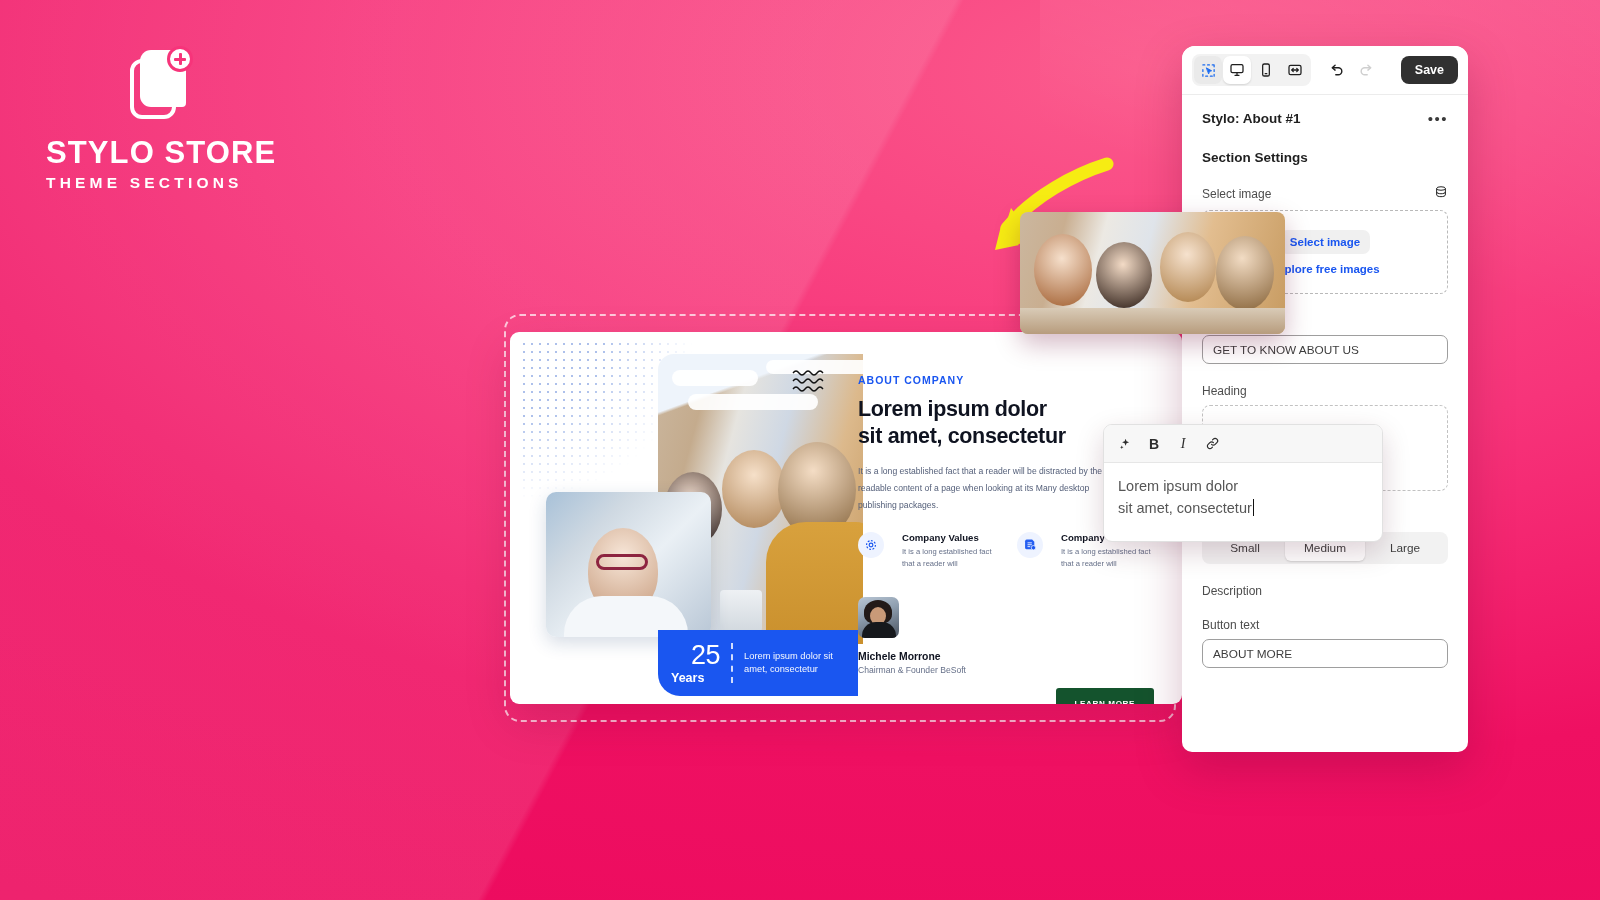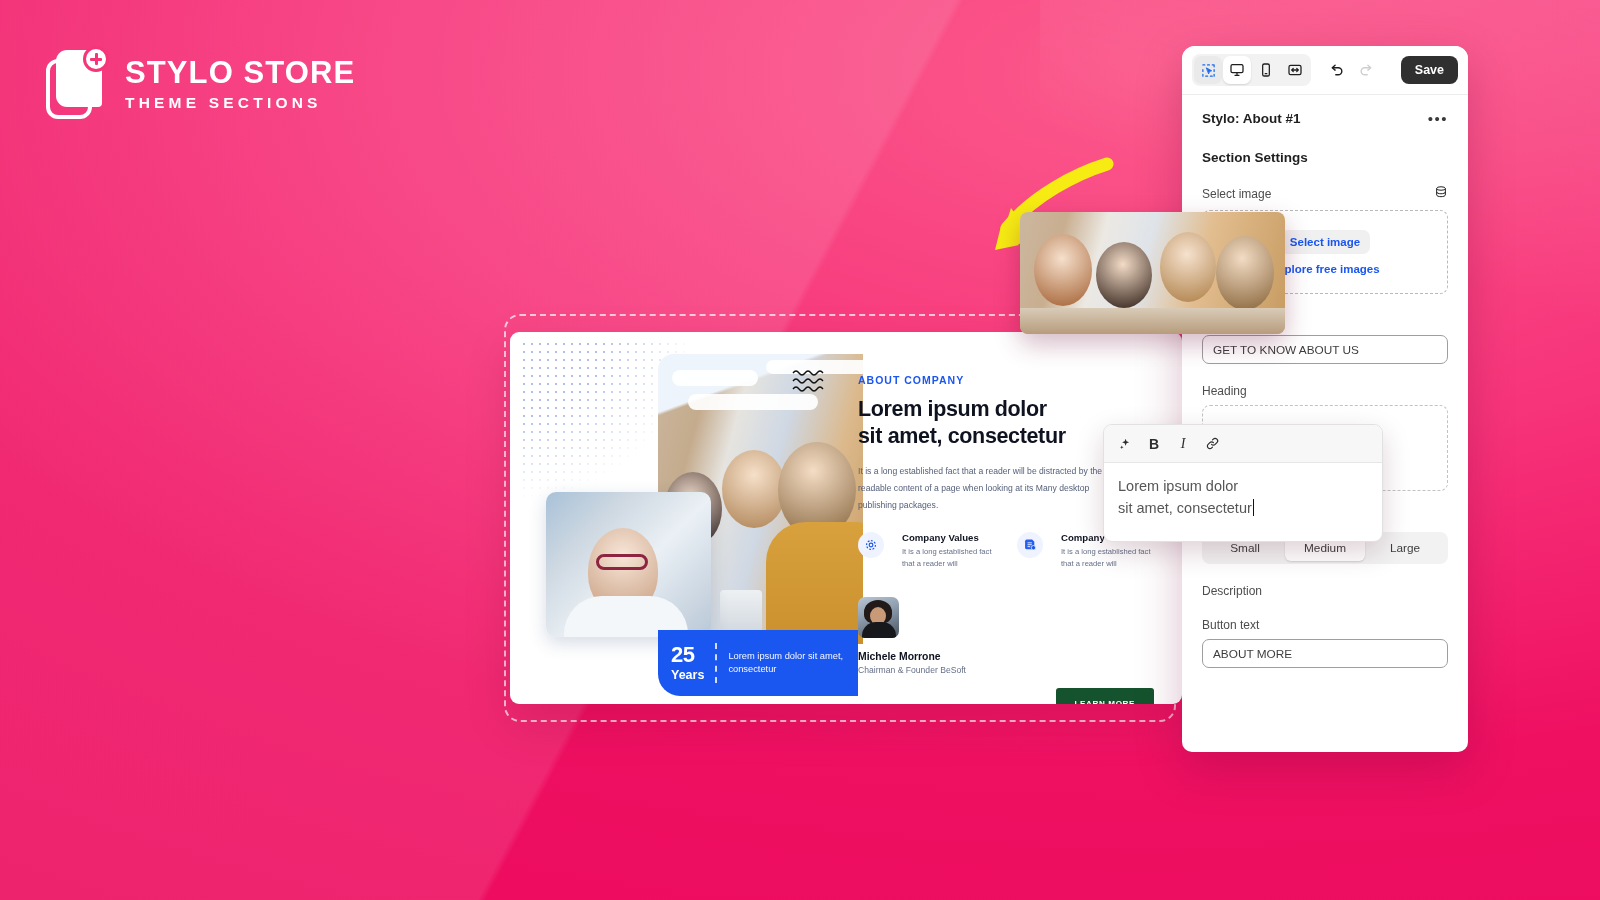--- a/index.html
+++ b/index.html
@@ -17,21 +17,21 @@
       linear-gradient(118deg, rgba(255,255,255,0.10) 0%, rgba(255,255,255,0.10) 46%, rgba(255,255,255,0.0) 46.4%),
       radial-gradient(125% 110% at 72% 8%, #fb5a8c 0%, #f7347a 38%, #ef1062 70%, #ec0a5e 100%);
   }
   #bg-sheen {
     position:absolute; right:0; top:0; width:560px; height:330px;
     background: linear-gradient(200deg, rgba(255,255,255,0.13), rgba(255,255,255,0) 62%);
     pointer-events:none;
   }
 
   
-  #logo { position: absolute; left: 46px; top: 48px; display: flex; align-items: center; gap: 17px; }
+  #logo { position: absolute; left: 46px; top: 48px; display: flex; align-items: center; gap: 17px; flex-direction: column; }
   .logo-mark { position: relative; width: 62px; height: 72px; }
   .logo-mark .sheet-back {
     position: absolute; left: 0; top: 11px; width: 46px; height: 60px;
     border: 4px solid #fff; border-radius: 12px 4px 12px 12px; background: transparent;
   }
   .logo-mark .sheet-front {
     position: absolute; left: 10px; top: 2px; width: 46px; height: 57px;
     background: #fff; border-radius: 11px 11px 4px 11px;
   }
   .logo-mark .plus-badge {
@@ -119,21 +119,21 @@
     border: 3px solid #8d2440; border-radius: 8px; }
   .ph-overlay .obody { position:absolute; left: 18px; top: 104px; width: 124px; height: 48px;
     background: #f4f7fa; border-radius: 38px 38px 0 0; }
 
   .wave { position: absolute; right: 14px; top: 36px; width: 34px; height: 28px; }
   .badge-25 {
     position: absolute; left: 148px; bottom: 8px; width: 200px; height: 66px;
     background: #1a56f0; border-radius: 0 0 0 22px;
     display: flex; align-items: center; padding: 0 13px; gap: 11px; color: #fff;
   }
-  .badge-25 .num { font-size: 22px; font-weight: 700; line-height: 1; letter-spacing: -0.5px; }
+  .badge-25 .num { font-size: 27px; font-weight: 400; line-height: 1; letter-spacing: -0.5px; margin-left: 20px; }
   .badge-25 .yrs { font-size: 12.5px; font-weight: 700; margin-top: 2px; }
   .badge-25 .sep { width: 0; border-left: 2px dashed rgba(255,255,255,.8); height: 40px; }
   .badge-25 .txt { font-size: 9.3px; line-height: 1.42; opacity: .96; }
 
   
   .copy { flex: 1; padding: 42px 28px 0 18px; position: relative; }
   .eyebrow { color: #1a56f0; font-size: 10.5px; font-weight: 700; letter-spacing: 1.0px; }
   .headline2 { font-size: 21.5px; font-weight: 700; color: #0f1320; line-height: 1.24; margin-top: 10px; letter-spacing: -0.35px; }
   .para { font-size: 8.6px; color: #55607a; line-height: 1.95; margin-top: 14px; max-width: 252px; }
 

